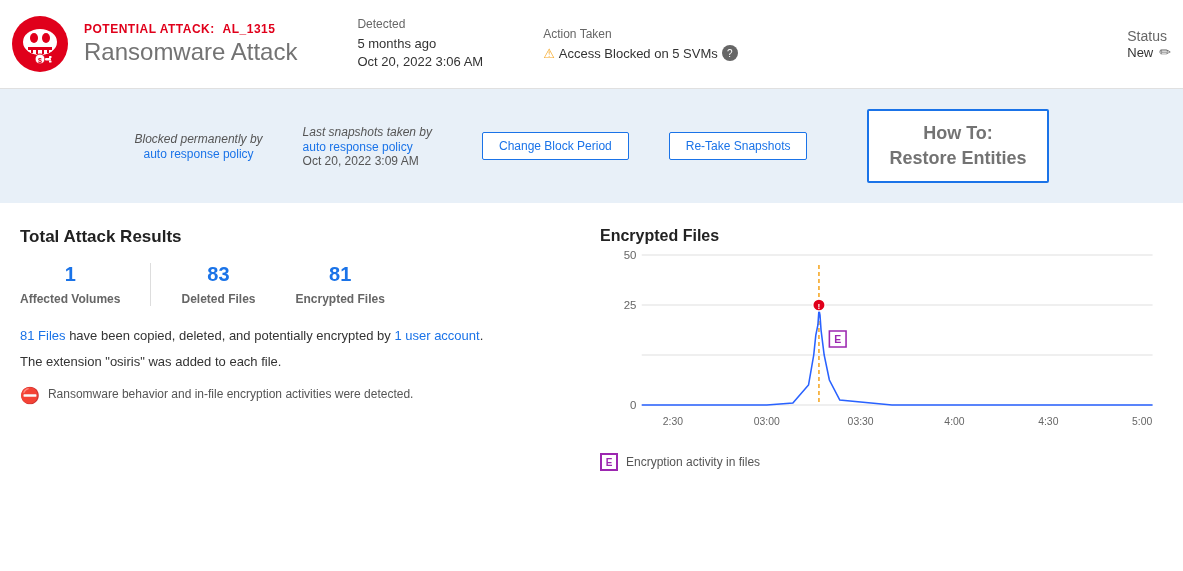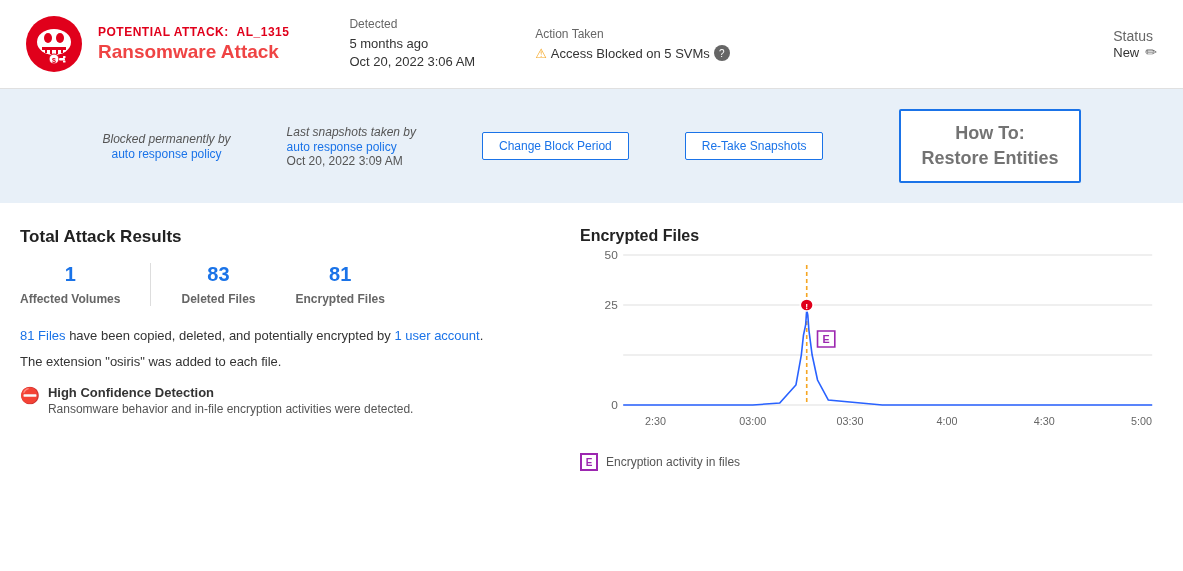--- a/index.html
+++ b/index.html
@@ -1,52 +1,52 @@
 <!DOCTYPE html>
 <html><head>
   <meta charset="utf-8">
   <style>
     * { box-sizing: border-box; margin: 0; padding: 0; }
     body { font-family: Arial, sans-serif; font-size: 13px; background: #fff; color: #333; width: 1183px; }
 
     
-    .header { display: flex; align-items: center; padding: 16px 26px; border-bottom: 1px solid #e0e0e0; background: #fff; }
+    .header { display: flex; align-items: center; padding: 16px 12px; border-bottom: 1px solid #e0e0e0; background: #fff; }
     .header-icon { width: 56px; height: 56px; margin-right: 16px; flex-shrink: 0; }
     .header-title-block { flex: 0 0 auto; margin-right: 60px; }
     .potential-attack-label { font-size: 12px; font-weight: bold; color: #e0001b; text-transform: uppercase; letter-spacing: 0.5px; }
     .potential-attack-label span { color: #e0001b; }
-    .attack-name { font-size: 19px; font-weight: bold; color: #ef4444; margin-top: 2px; }
+    .attack-name { font-size: 24px; font-weight: normal; color: #737373; margin-top: 2px; }
     .header-section { flex: 0 0 auto; margin-right: 60px; }
     .header-section-label { font-size: 12px; color: #666; margin-bottom: 4px; }
     .header-section-value { font-size: 13px; color: #333; line-height: 1.4; }
     .action-taken-section { flex: 0 0 auto; margin-right: 60px; }
     .warning-icon { color: #f5a623; margin-right: 4px; }
     .access-blocked { font-size: 13px; color: #333; display: flex; align-items: center; }
     .help-icon { display: inline-flex; align-items: center; justify-content: center; width: 16px; height: 16px; border-radius: 50%; background: #666; color: #fff; font-size: 10px; margin-left: 4px; cursor: pointer; }
     .snapshots-taken { font-size: 13px; color: #333; margin-top: 2px; }
     .status-section { flex: 0 0 auto; margin-left: auto; }
     .status-label { font-size: 14px; color: #666; }
     .status-value { font-size: 13px; color: #333; display: flex; align-items: center; gap: 6px; }
     .edit-icon { color: #666; cursor: pointer; font-size: 14px; }
 
     
-    .banner { background: #e8f0f8; padding: 20px 30px; display: flex; align-items: center; gap: 56px; }
+    .banner { background: #e8f0f8; padding: 20px 30px; display: flex; align-items: center; gap: 40px; }
     .banner-left { text-align: center; }
     .banner-left .label { font-size: 12px; color: #555; font-style: italic; }
     .banner-left .link { font-size: 12px; color: #1a73e8; text-decoration: none; cursor: pointer; }
     .banner-mid { text-align: left; }
     .banner-mid .label { font-size: 12px; color: #555; font-style: italic; }
     .banner-mid .link { font-size: 12px; color: #1a73e8; text-decoration: none; cursor: pointer; }
     .banner-mid .date { font-size: 12px; color: #555; }
     .banner-buttons { display: flex; flex-direction: row; gap: 8px; margin-left: 10px; }
     .btn-outline { background: #fff; border: 1px solid #1a73e8; color: #1a73e8; padding: 6px 16px; font-size: 12px; cursor: pointer; border-radius: 2px; white-space: nowrap; }
     .btn-primary-outline { background: #fff; border: 2px solid #1a73e8; color: #737373; padding: 10px 20px; font-size: 18px; font-weight: bold; cursor: pointer; border-radius: 2px; white-space: nowrap; }
 
     
-    .main-content { display: flex; padding: 24px 20px; }
+    .main-content { display: flex; padding: 24px 20px; gap: 20px; }
     .left-panel { flex: 0 0 560px; }
     .right-panel { flex: 1; }
 
     .total-attack-title { font-size: 17px; font-weight: bold; color: #222; margin-bottom: 16px; }
     .stats-row { display: flex; align-items: stretch; margin-bottom: 20px; }
     .stat-item { text-align: center; padding: 0 20px; }
     .stat-item:first-child { padding-left: 0; }
     .stat-divider { width: 1px; background: #ddd; margin: 0 10px; }
     .stat-number { font-size: 20px; font-weight: bold; color: #1a73e8; }
     .stat-label { font-size: 12px; color: #666; margin-top: 6px; font-weight: bold; }
@@ -178,21 +178,20 @@
     </div>
 
     <div class="description">
       <a class="link">81 Files</a><span> have been copied, deleted, and potentially encrypted by </span><a class="link">1 user account</a><span>.</span>
     </div>
     <div class="extension-note">The extension "osiris" was added to each file.</div>
 
     <div class="high-confidence">
       <span class="error-icon">⛔</span>
       <div>
-        <div class="high-confidence-title">High Confidence Detection</div>
         <div class="high-confidence-desc">Ransomware behavior and in-file encryption activities were detected.</div>
       </div>
     </div>
   </div>
 
   <div class="right-panel">
     <div class="chart-title">Encrypted Files</div>
 
     <div class="chart-area">
       <svg class="chart" viewBox="0 0 540 200" preserveAspectRatio="none">

